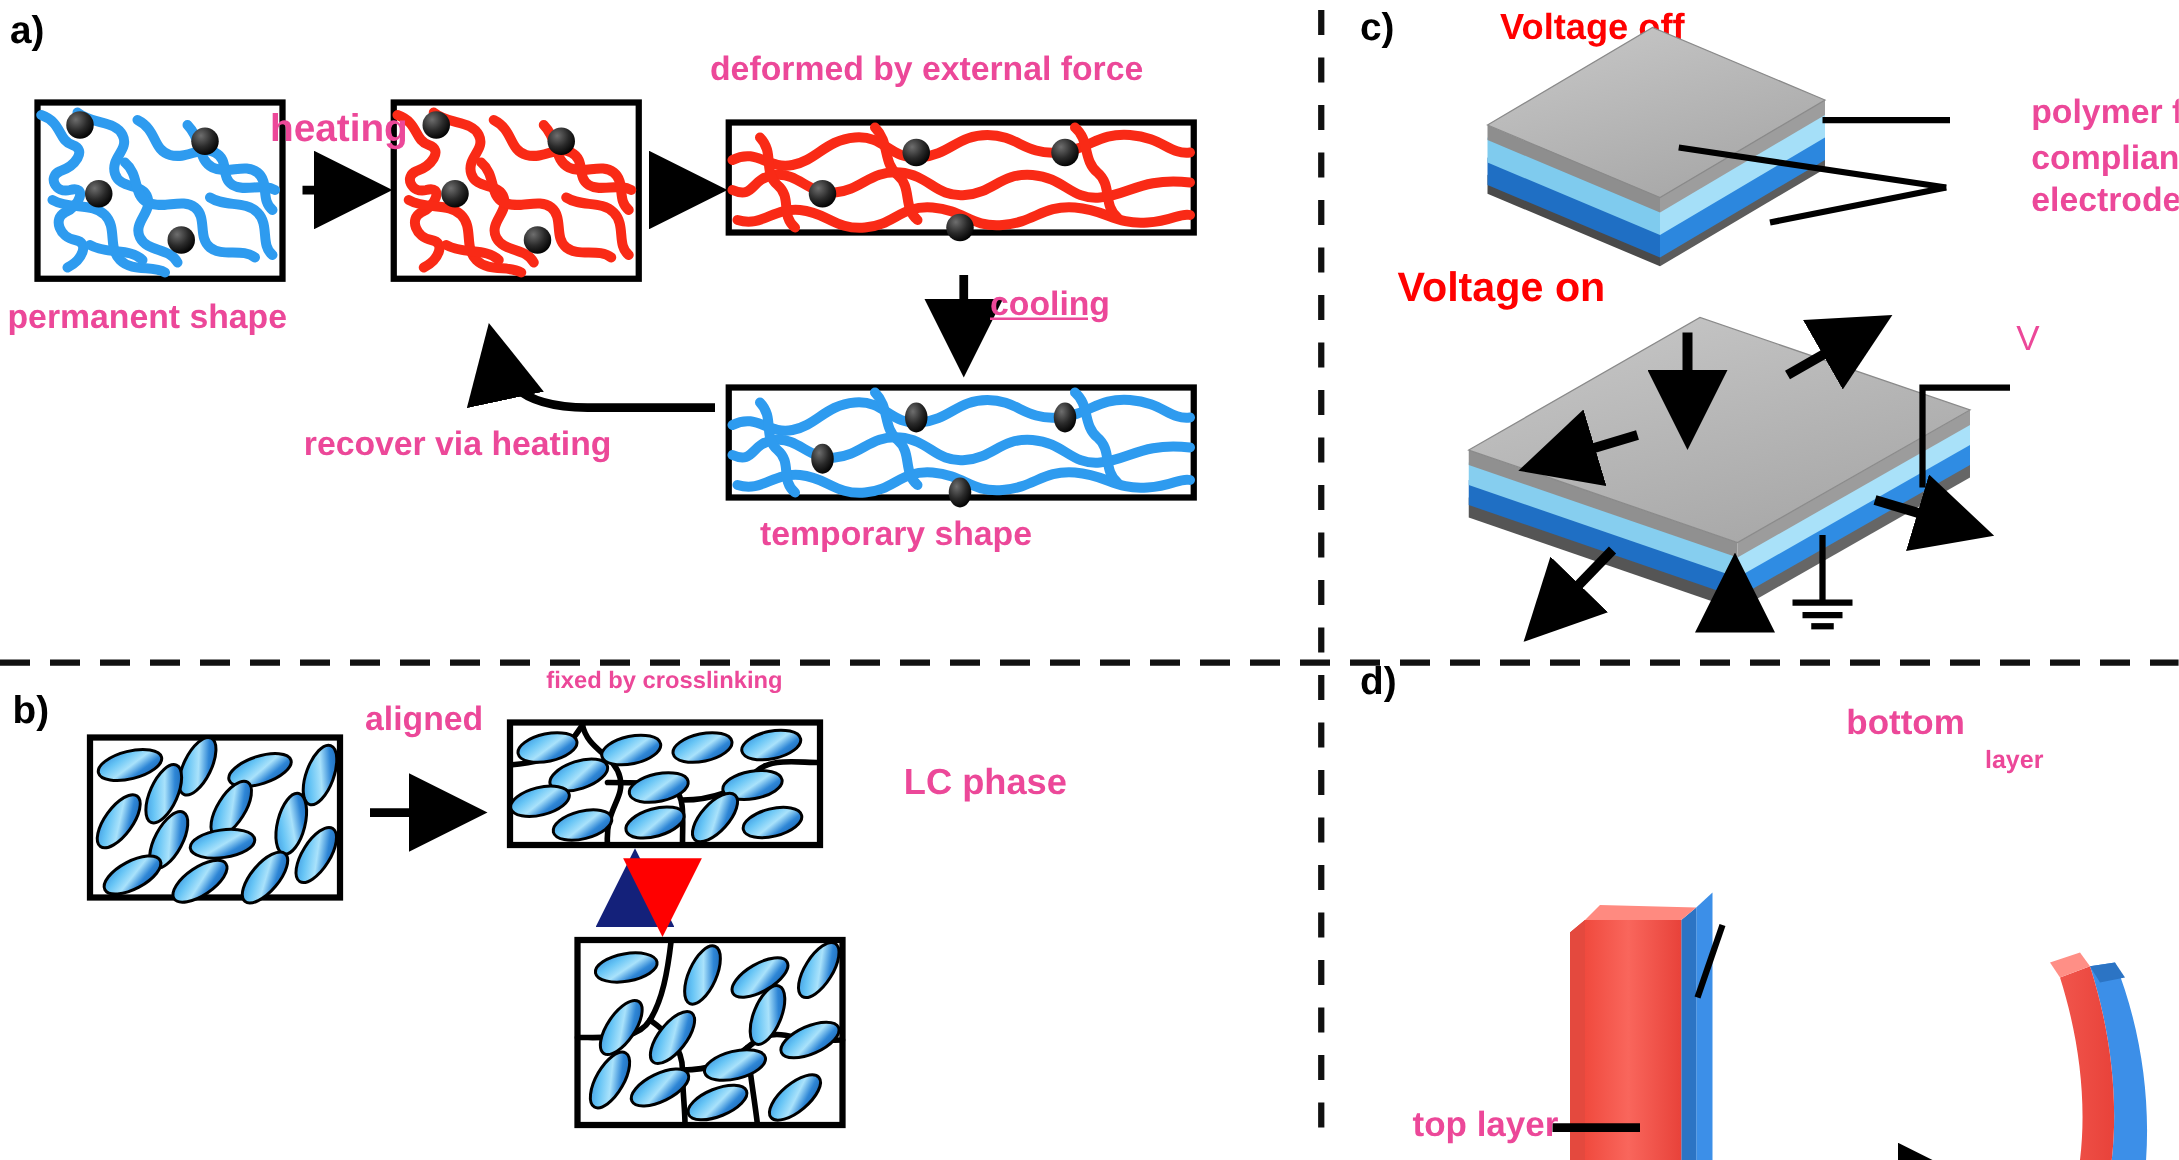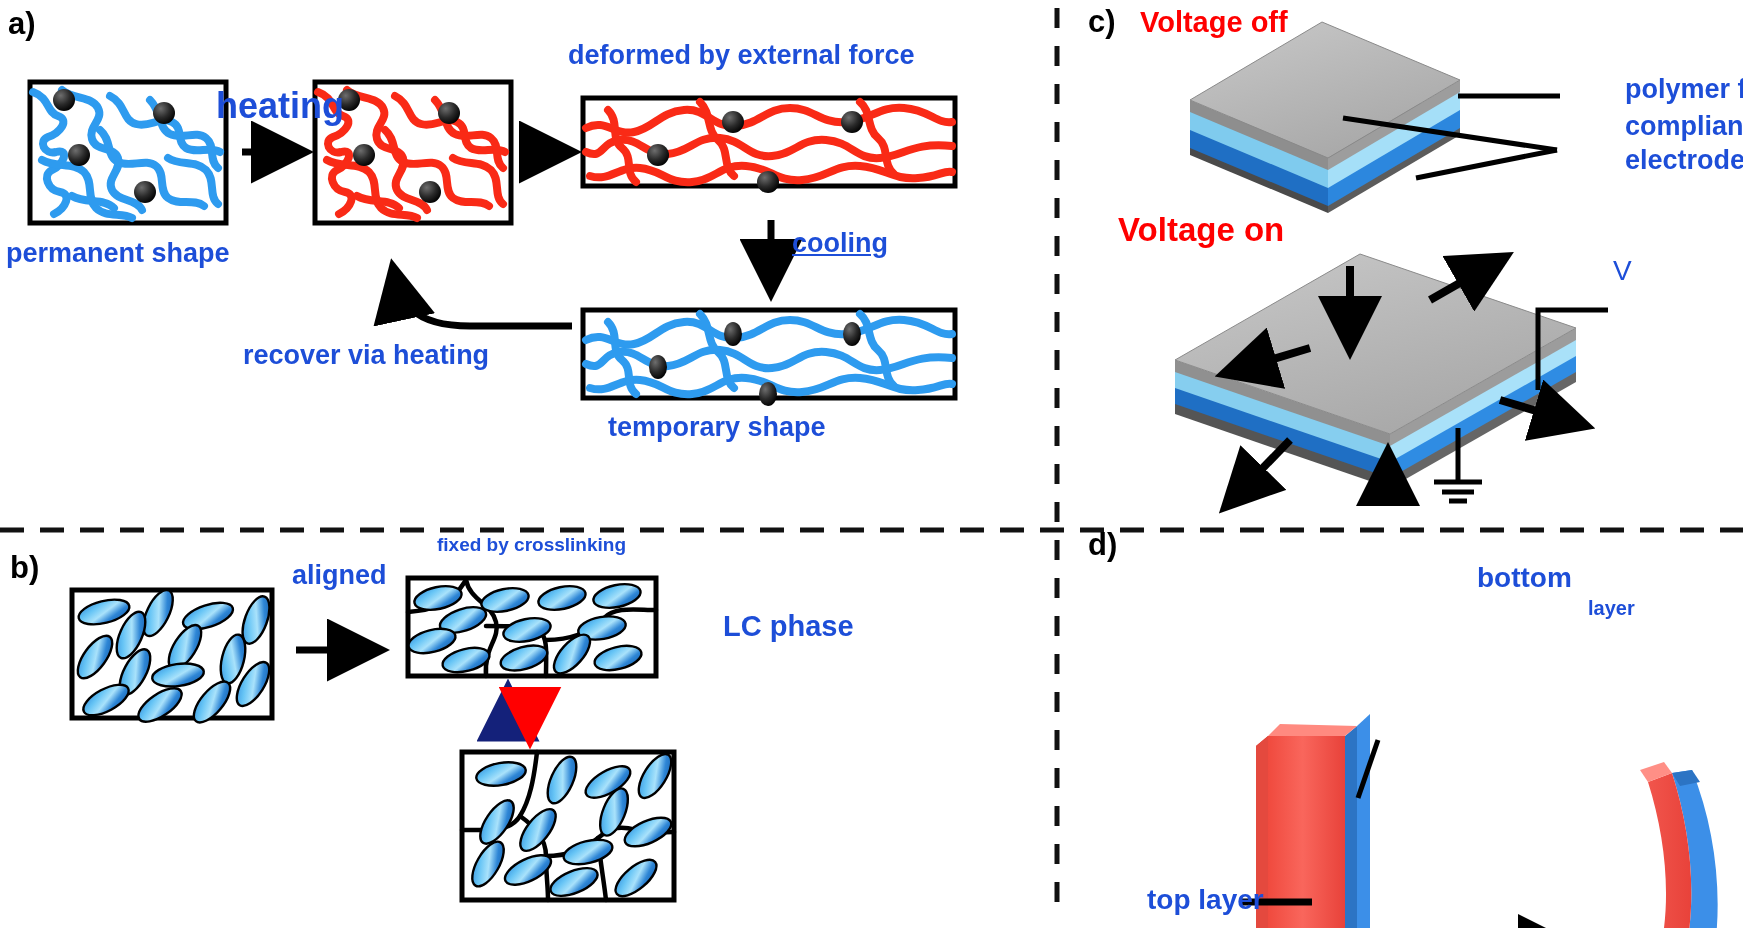--- a/index.html
+++ b/index.html
@@ -1,19 +1,19 @@
 <!DOCTYPE html>
 <html><head>
 <meta charset="utf-8">
 <style>
   html,body{margin:0;padding:0;background:#ffffff;}
   body{width:1743px;height:928px;position:relative;overflow:hidden;
        font-family:"Liberation Sans","DejaVu Sans",sans-serif;}
   .fig{position:absolute;left:0;top:0;width:1743px;height:928px;}
-  .lbl{position:absolute;font-weight:bold;color:#1d4ed8;white-space:nowrap;line-height:1.12;}
+  .lbl{position:absolute;font-weight:bold;color:#ec4899;white-space:nowrap;line-height:1.12;}
   .panel-tag{position:absolute;font-weight:bold;color:#000;font-size:31px;}
   .red-lbl{color:#ff0000;}
   svg{display:block;overflow:visible;}
   .abs{position:absolute;}
 </style>
 </head>
 <body>
 
 <div class="fig">
 
@@ -121,21 +121,21 @@
       <ellipse cx="733" cy="334" rx="9" ry="12" fill="url(#npg)"></ellipse>
       <ellipse cx="658" cy="367" rx="9" ry="12" fill="url(#npg)"></ellipse>
       <ellipse cx="852" cy="334" rx="9" ry="12" fill="url(#npg)"></ellipse>
       <ellipse cx="768" cy="394" rx="9" ry="12" fill="url(#npg)"></ellipse>
     </g>
 
     <path d="M572,326 L470,326 C410,326 400,300 394,272" fill="none" stroke="#000" stroke-width="7" marker-end="url(#arrowBlk)"></path>
   </svg>
 
   <div class="lbl" style="left:6px;top:238px;font-size:27px;">permanent shape</div>
-  <div class="lbl" style="left:216px;top:86px;font-size:36px;">heating</div>
+  <div class="lbl" style="left:216px;top:86px;font-size:31px;">heating</div>
   <div class="lbl" style="left:568px;top:40px;font-size:27px;">deformed by external force</div>
   <div class="lbl" style="left:792px;top:228px;font-size:27px;text-decoration:underline;">cooling</div>
   <div class="lbl" style="left:243px;top:340px;font-size:27px;">recover via heating</div>
   <div class="lbl" style="left:608px;top:412px;font-size:27px;">temporary shape</div>
 
   <div class="panel-tag" style="left:10px;top:550px;">b)</div>
 
   <svg class="abs" style="left:0;top:530px;" width="1057" height="398">
     <defs>
       <linearGradient id="mesg" x1="0%" y1="0%" x2="100%" y2="100%">
@@ -229,21 +229,21 @@
         <ellipse cx="636" cy="348" rx="25" ry="11" transform="rotate(-40 636 348)"></ellipse>
       </g>
     </g>
   </svg>
 
   <div class="lbl" style="left:292px;top:560px;font-size:27px;">aligned</div>
   <div class="lbl" style="left:437px;top:534px;font-size:19px;">fixed by crosslinking</div>
   <div class="lbl" style="left:723px;top:576px;font-size:29px;margin-top:34px;">LC phase</div>
 
   <div class="panel-tag" style="left:1088px;top:4px;">c)</div>
-  <div class="lbl red-lbl" style="left:1140px;top:6px;font-size:29px;">Voltage off</div>
+  <div class="lbl red-lbl" style="left:1200px;top:6px;font-size:29px;">Voltage off</div>
   <div class="lbl red-lbl" style="left:1118px;top:212px;font-size:33px;">Voltage on</div>
 
   <svg class="abs" style="left:1060px;top:0;" width="683" height="528">
     <defs>
       <linearGradient id="topElec" x1="0%" y1="0%" x2="60%" y2="100%">
         <stop offset="0%" stop-color="#C9C9C9"></stop>
         <stop offset="100%" stop-color="#A8A8A8"></stop>
       </linearGradient>
       <marker id="arrC" markerWidth="8" markerHeight="8" refX="6" refY="4" orient="auto">
         <path d="M0,0 L8,4 L0,8 Z" fill="#000"></path>
@@ -364,15 +364,15 @@
       <path d="M482,546 C470,548 462,552 456,560 L470,578 C474,570 478,568 482,566 Z" fill="#FF8F86"></path>
       <path d="M456,560 L470,578 L482,594 L482,566 Z" fill="#F06057"></path>
 
       <path d="M456,560 L482,594 L482,596 C462,598 452,592 448,582 Z" fill="#2C74C4"></path>
     </g>
   </svg>
 
   <div class="lbl" style="left:1477px;top:562px;font-size:28px;">bottom</div>
   <div class="lbl" style="left:1588px;top:597px;font-size:20px;">layer</div>
 
-  <div class="lbl" style="left: 1130px; top: 884px; font-size: 28px; margin-left: 17px;">top layer</div>
+  <div class="lbl" style="left: 1130px; top: 884px; font-size: 28px;">top layer</div>
 
 </div>
 
 </body></html>

